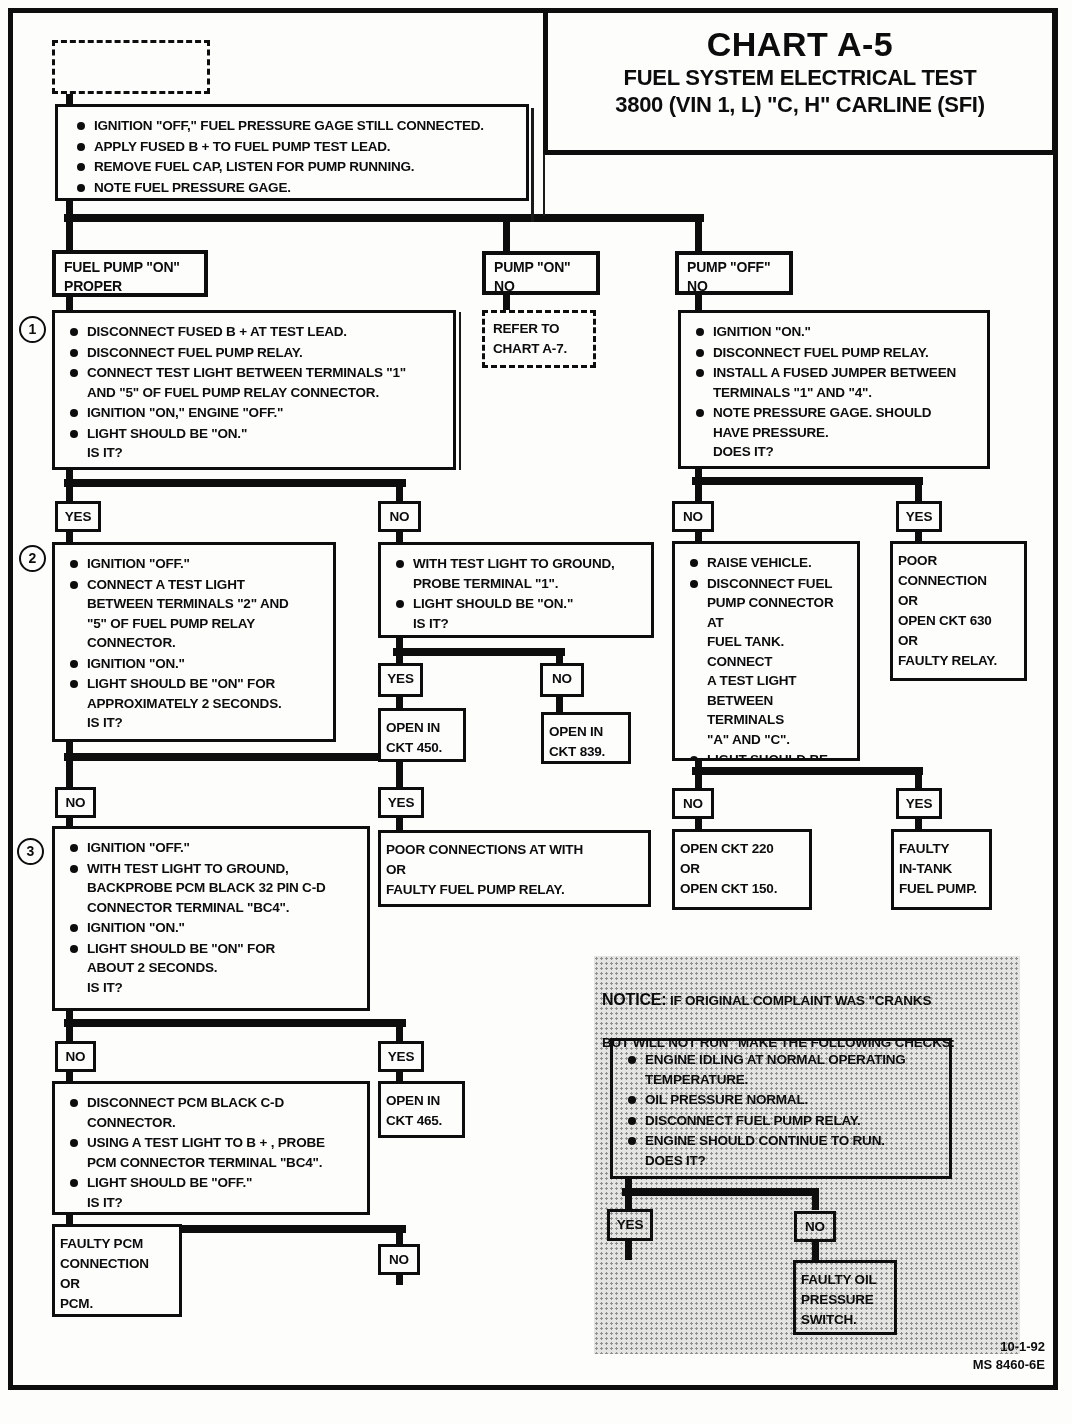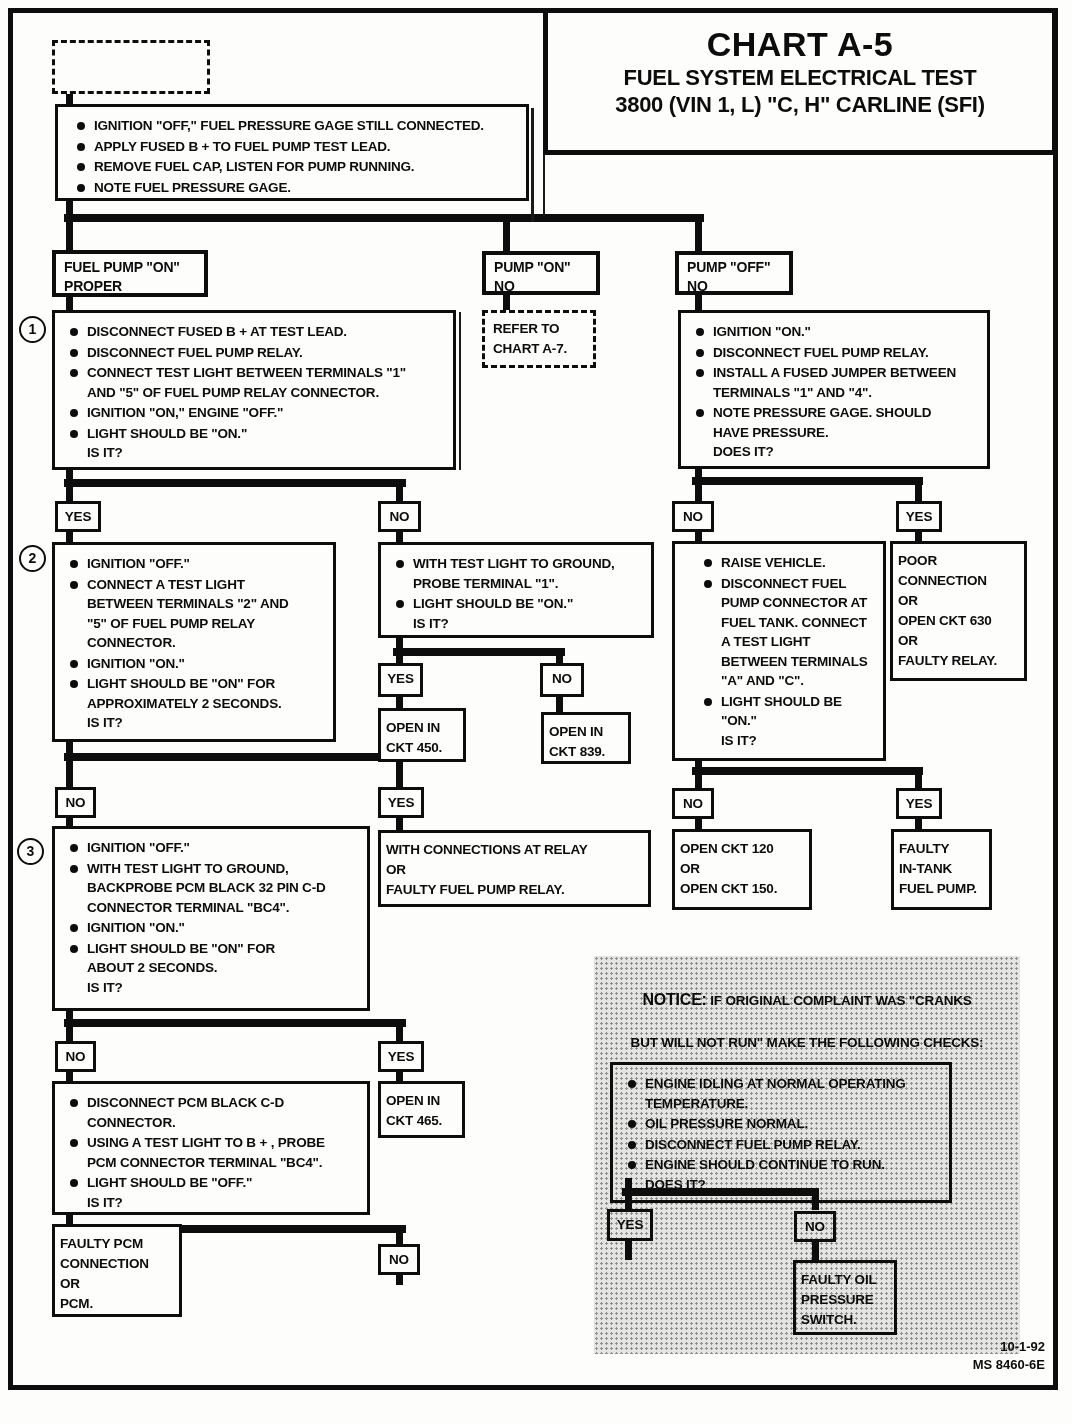--- a/index.html
+++ b/index.html
@@ -210,21 +210,21 @@
   <div class="abs box" style="left:541px;top:712px;width:90px;height:52px;">
     <div class="lines">
         <div>OPEN IN</div>
         <div>CKT 839.</div>
       </div>
   </div>
 
   <div class="abs yn" style="left:672px;top:501px;width:42px;height:31px;"><span>NO</span></div>
   <div class="abs yn" style="left:896px;top:501px;width:46px;height:31px;"><span>YES</span></div>
 
-  <div class="abs box" style="left:672px;top:541px;width:214px;height:220px;padding-left:14px;">
+  <div class="abs box" style="left:672px;top:541px;width:188px;height:220px;">
     <ul class="bullets">
         <li>RAISE VEHICLE.</li>
         <li>DISCONNECT FUEL
 PUMP CONNECTOR AT
 FUEL TANK.  CONNECT
 A TEST LIGHT
 BETWEEN TERMINALS
 "A" AND "C".</li>
         <li>LIGHT SHOULD BE
 "ON."
@@ -239,21 +239,21 @@
         <div>OPEN CKT 630</div>
         <div>OR</div>
         <div>FAULTY RELAY.</div>
       </div>
   </div>
 
   <div class="abs yn" style="left:672px;top:788px;width:42px;height:31px;"><span>NO</span></div>
   <div class="abs yn" style="left:896px;top:788px;width:46px;height:31px;"><span>YES</span></div>
   <div class="abs box" style="left:672px;top:829px;width:140px;height:81px;">
     <div class="lines">
-        <div>OPEN CKT 120</div>
+        <div>OPEN CKT 220</div>
         <div>OR</div>
         <div>OPEN CKT 150.</div>
       </div>
   </div>
   <div class="abs box" style="left:891px;top:829px;width:101px;height:81px;">
     <div class="lines">
         <div>FAULTY</div>
         <div>IN-TANK</div>
         <div>FUEL PUMP.</div>
       </div>
@@ -271,21 +271,21 @@
         <li>IGNITION "ON."</li>
         <li>LIGHT SHOULD BE "ON" FOR
 ABOUT 2 SECONDS.
 IS IT?</li>
       </ul>
   </div>
   <div class="abs circle" style="left:17px;top:838px;"><span>3</span></div>
 
   <div class="abs box" style="left:378px;top:830px;width:273px;height:77px;">
     <div class="lines">
-        <div>WITH CONNECTIONS AT RELAY</div>
+        <div>POOR CONNECTIONS AT WITH</div>
         <div>OR</div>
         <div>FAULTY FUEL PUMP RELAY.</div>
       </div>
   </div>
 
   <div class="abs yn" style="left:55px;top:1041px;width:41px;height:31px;"><span>NO</span></div>
   <div class="abs yn" style="left:378px;top:1041px;width:46px;height:31px;"><span>YES</span></div>
 
   <div class="abs box" style="left:52px;top:1081px;width:318px;height:134px;">
     <ul class="bullets">
@@ -310,25 +310,25 @@
   <div class="abs box" style="left:52px;top:1224px;width:130px;height:93px;">
     <div class="lines">
         <div>FAULTY PCM</div>
         <div>CONNECTION</div>
         <div>OR</div>
         <div>PCM.</div>
       </div>
   </div>
 
   <div class="abs notice-region" style="left:594px;top:956px;width:426px;height:398px;">
-    <div class="abs notice-head" style="left:8px;top:12px;width:410px;text-align:center;">
+    <div class="abs notice-head" style="left:8px;top:12px;width:410px;">
       <span class="big">NOTICE:</span><span>  IF ORIGINAL COMPLAINT WAS "CRANKS</span><br>
       <span>BUT WILL NOT RUN" MAKE THE FOLLOWING CHECKS:</span>
     </div>
-    <div class="abs box" style="left:16px;top:82px;width:342px;height:141px;margin-top:24px;">
+    <div class="abs box" style="left:16px;top:82px;width:342px;height:141px;">
       <ul class="bullets">
           <li>ENGINE IDLING AT NORMAL OPERATING
 TEMPERATURE.</li>
           <li>OIL PRESSURE NORMAL.</li>
           <li>DISCONNECT FUEL PUMP RELAY.</li>
           <li>ENGINE SHOULD CONTINUE TO RUN.
 DOES IT?</li>
         </ul>
     </div>
 

